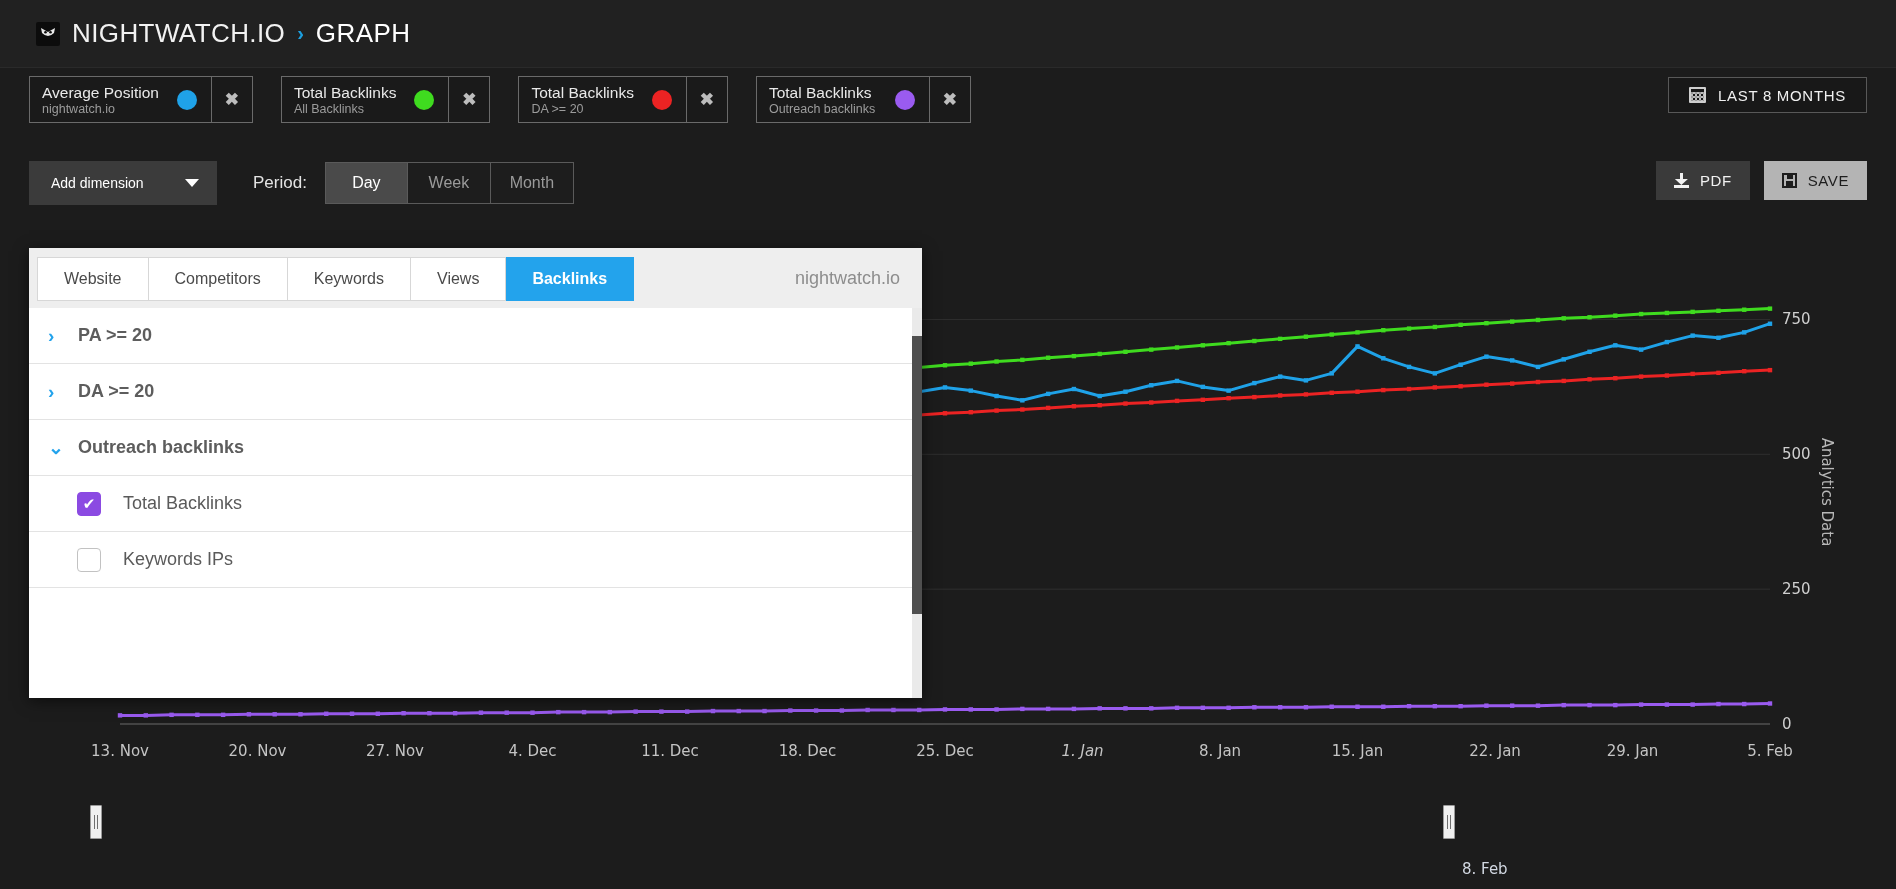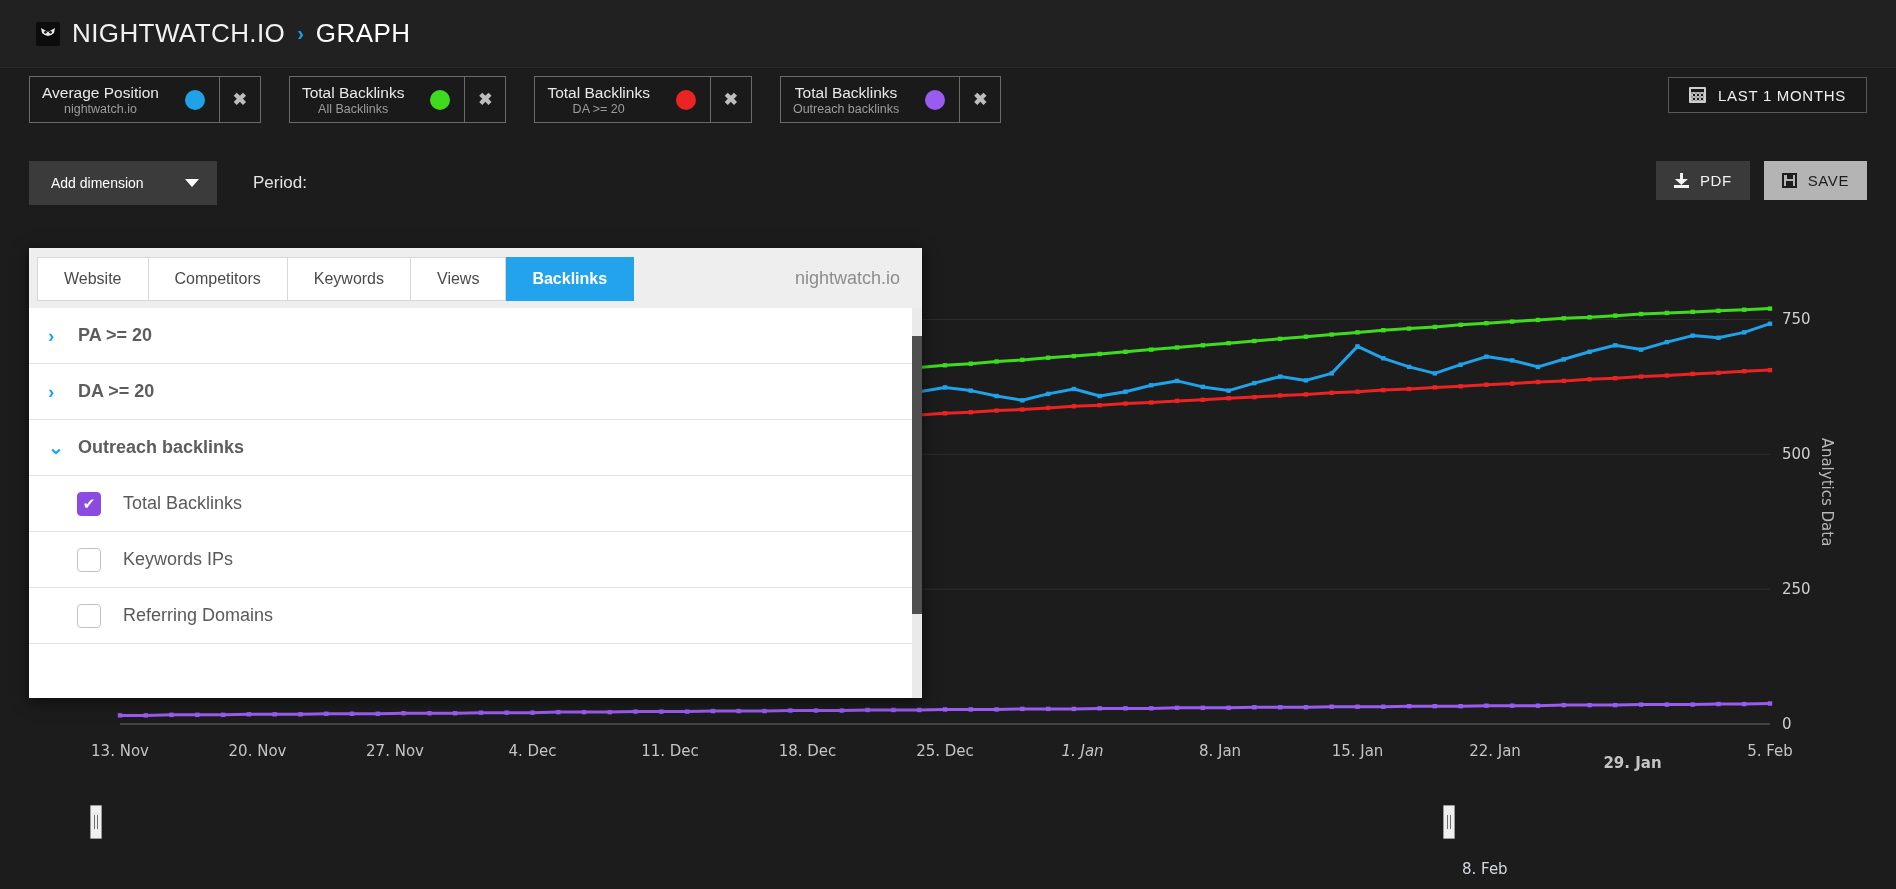--- a/index.html
+++ b/index.html
@@ -29,21 +29,21 @@
   .crumb-page { color: #ffffff; font-size: 26px; letter-spacing: .4px; }
 
   
   .chips { position: absolute; left: 29px; top: 76px; display: flex; gap: 28px; }
   .chip {
     display: flex; align-items: stretch; height: 47px;
     border: 1px solid #6a6a6a; background: #1a1a1a;
   }
   .chip-body {
     display: flex; align-items: center; padding: 0 14px 0 12px;
-    min-width: 176px; justify-content: space-between; gap: 26px; text-align: center;
+    min-width: 176px; justify-content: space-between; gap: 18px;
   }
   .chip-text { display: flex; flex-direction: column; justify-content: center; gap: 1px; }
   .chip-title { color: #e9e9e9; font-size: 15.5px; line-height: 17px; white-space: nowrap; }
   .chip-sub { color: #9c9c9c; font-size: 12.5px; line-height: 14px; white-space: nowrap; }
   .chip-dot { width: 20px; height: 20px; border-radius: 50%; flex: 0 0 20px; }
   .chip-close {
     width: 41px; border-left: 1px solid #6a6a6a;
     display: flex; align-items: center; justify-content: center;
     color: #bdbdbd; font-size: 17px; font-weight: 700; cursor: pointer;
   }
@@ -229,29 +229,34 @@
           <span class="chip-sub">Outreach backlinks</span>
         </span>
         <span class="chip-dot" style="background:#9a5bf0"></span>
       </div>
       <div class="chip-close">✖</div>
     </div>
   </div>
 
   <div class="daterange">
     <span class="cal-ico"></span>
-    <span class="label">LAST 1 MONTHS</span>
+    <span class="label">LAST 8 MONTHS</span>
   </div>
 
   <div class="toolbar">
     <div class="add-dim">
       <span>Add dimension</span>
       <span class="caret"></span>
     </div>
     <span class="period-label">Period:</span>
+    <div class="seg">
+      <div class="seg-btn active">Day</div>
+      <div class="seg-btn">Week</div>
+      <div class="seg-btn">Month</div>
+    </div>
   </div>
 
   <div class="actions">
     <div class="btn btn-pdf">
       <span class="dl-ico">
           <span class="dl-bar"></span>
         </span>
       <span>PDF</span>
     </div>
     <div class="btn btn-save">
@@ -545,21 +550,21 @@
       <div class="xlabel" style="left: 257.5px; top: 0px;">20. Nov</div>
       <div class="xlabel" style="left: 395px; top: 0px;">27. Nov</div>
       <div class="xlabel" style="left: 532.5px; top: 0px;">4. Dec</div>
       <div class="xlabel" style="left: 670px; top: 0px;">11. Dec</div>
       <div class="xlabel" style="left: 807.5px; top: 0px;">18. Dec</div>
       <div class="xlabel" style="left: 945px; top: 0px;">25. Dec</div>
       <div class="xlabel" style="left: 1082.5px; top: 0px; font-style: italic;">1. Jan</div>
       <div class="xlabel" style="left: 1220px; top: 0px;">8. Jan</div>
       <div class="xlabel" style="left: 1357.5px; top: 0px;">15. Jan</div>
       <div class="xlabel" style="left: 1495px; top: 0px;">22. Jan</div>
-      <div class="xlabel" style="left: 1632.5px; top: 12px; font-weight: bold;">29. Jan</div>
+      <div class="xlabel" style="left: 1632.5px; top: 0px;">29. Jan</div>
       <div class="xlabel" style="left: 1770px; top: 0px;">5. Feb</div>
     </div>
 
   <div class="nav-outer">
     
   </div>
   <div class="nav-end-date">8. Feb</div>
   <div class="nav-handle" style="left:90px"></div>
   <div class="nav-handle" style="left:1443px"></div>
 
@@ -589,23 +594,19 @@
         <span class="group-label">Outreach backlinks</span>
       </div>
       <div class="row item">
         <span class="cbx checked">✔</span>
         <span class="item-label">Total Backlinks</span>
       </div>
       <div class="row item">
         <span class="cbx"></span>
         <span class="item-label">Keywords IPs</span>
       </div>
-      <div class="row item">
-        <span class="cbx"></span>
-        <span class="item-label">Referring Domains</span>
-      </div>
       <div class="panel-scroll">
         <div class="panel-thumb"></div>
       </div>
     </div>
   </div>
 
 </div>
 
 </body></html>

